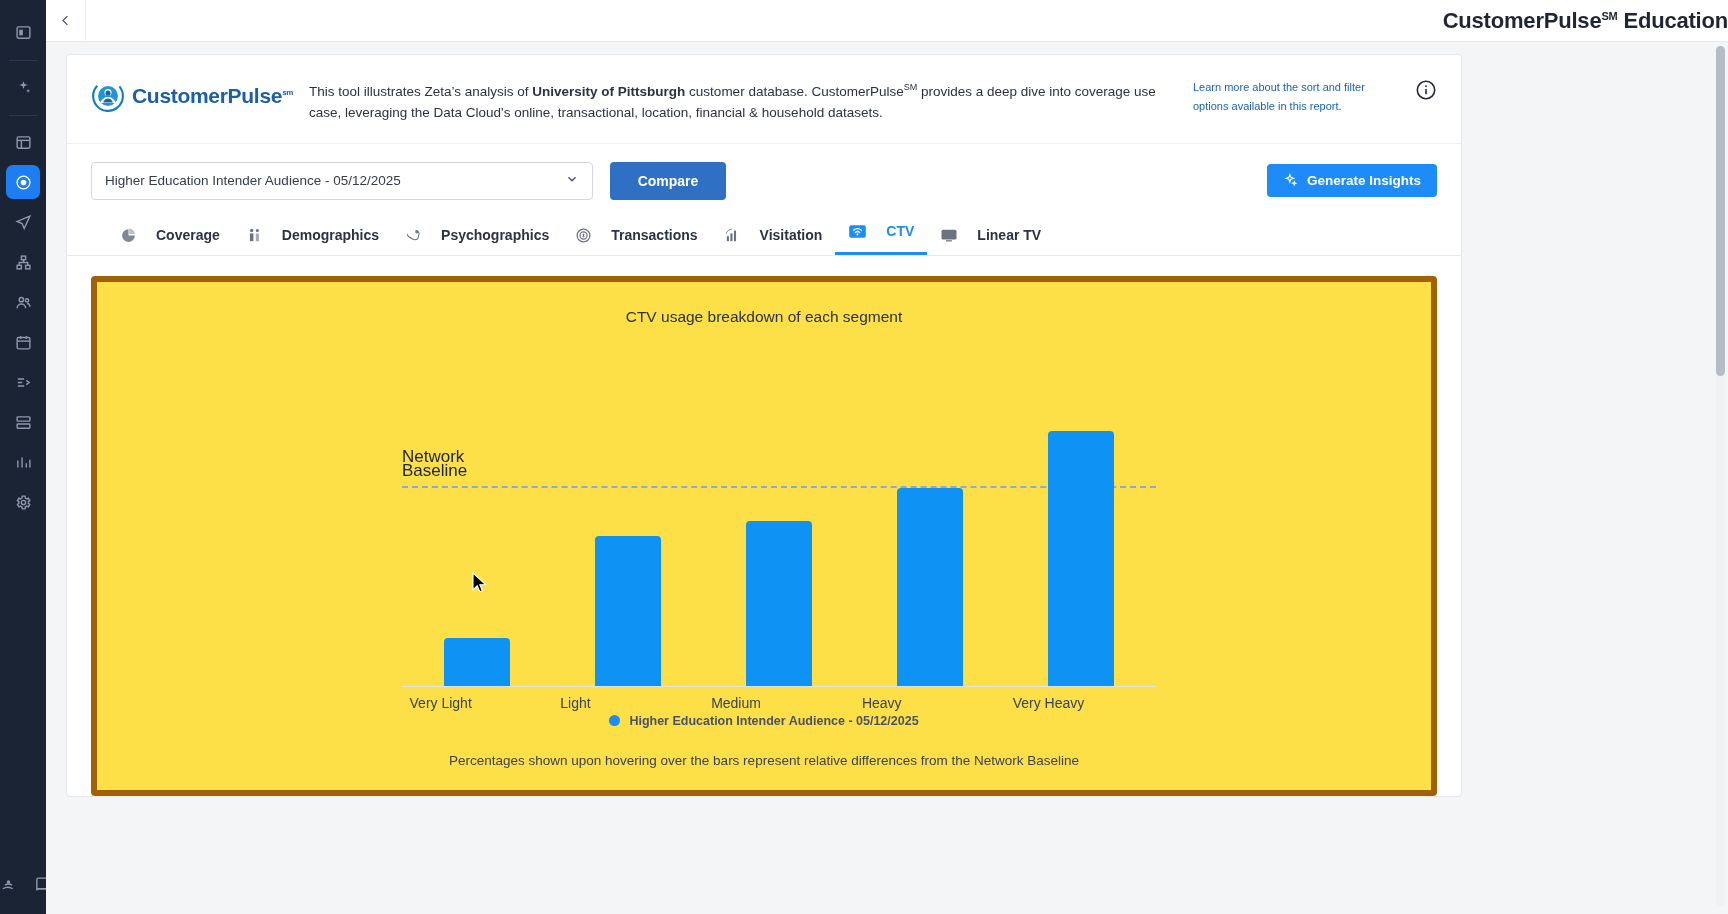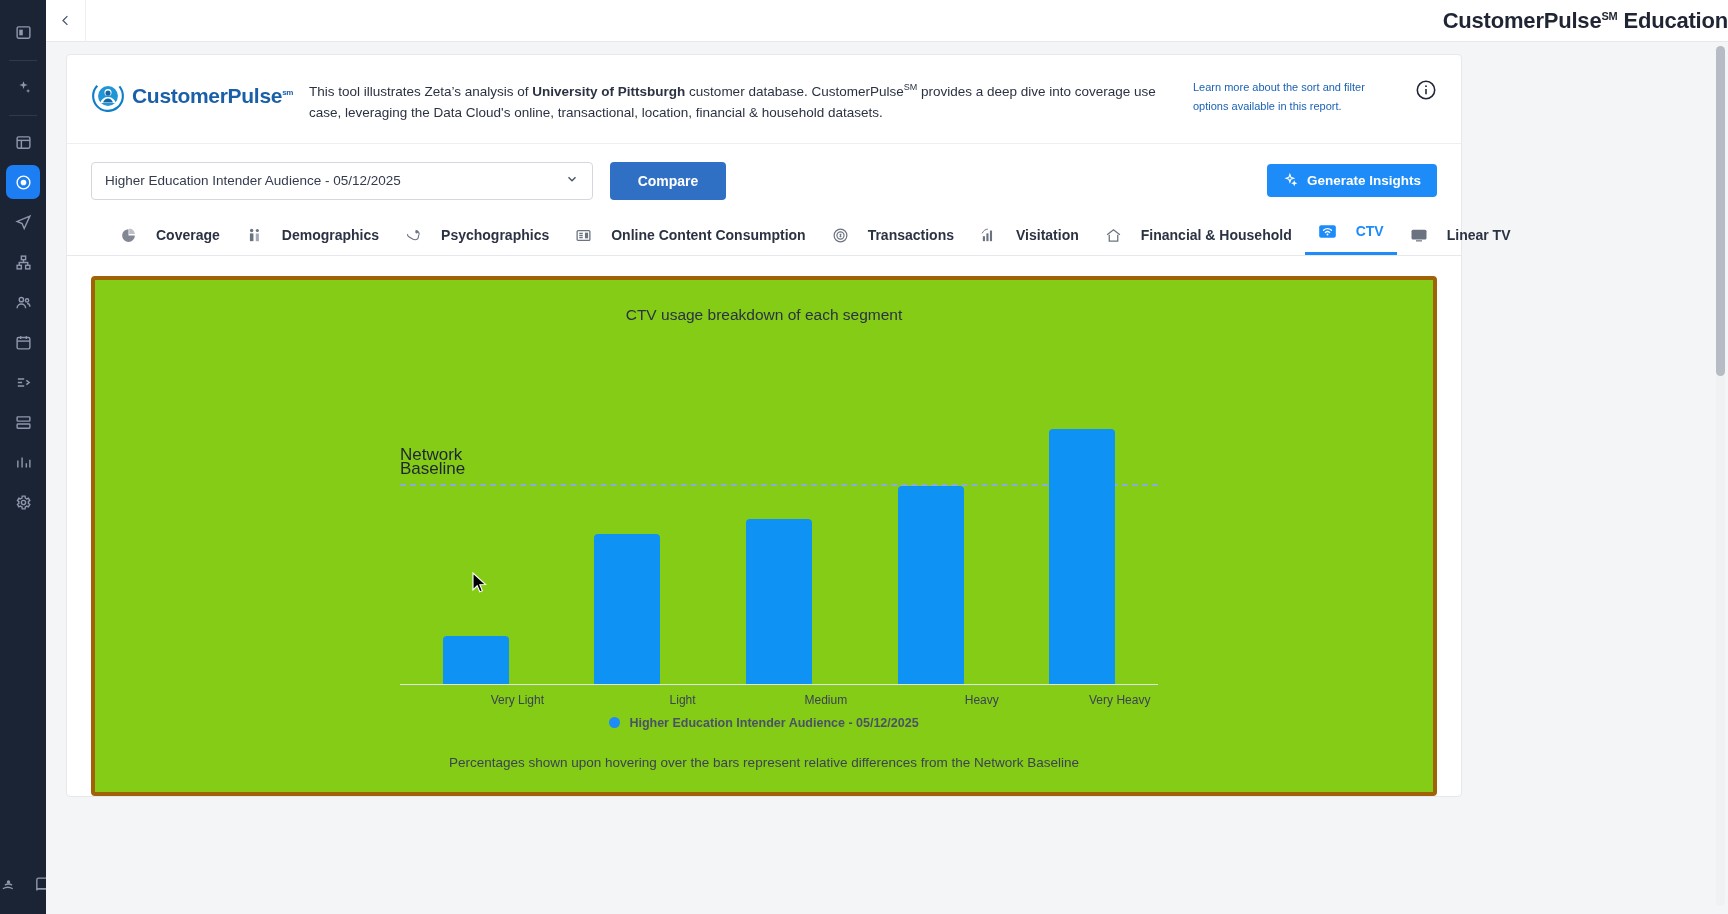--- a/index.html
+++ b/index.html
@@ -112,21 +112,21 @@
     font-size:14px; font-weight:700; color:#2b3242; white-space:nowrap;
   }
   .tab .t-ico { color:#6b7280; display:flex; align-items:center; }
   .tab.active { color:#1d8bf8; border-bottom: 3px solid #1d8bf8; }
   .tab.active .t-ico { color:#1d8bf8; }
   .tabs-line { height:1px; background:#e6e8ec; margin: 0 0 0 0; }
 
   
   .chart-wrap { padding: 20px 24px 0 24px; }
   .chart-card {
-    border:4px solid #a16207; border-radius:4px; background:#84cc16;
+    border:6px solid #a16207; border-radius:4px; background:#fde047;
     height: 520px; position:relative; padding-top: 26px;
   }
   .chart-title { text-align:center; font-size:15.5px; color:#2b3242; }
   .plot { position:absolute; left:0; right:0; top:48px; height: 395px; }
   .baseline-label {
     position:absolute; left: 305px; top: 128px; font-size:17px; color:#1f2533; line-height:14px;
   }
   .baseline {
     position:absolute; left: 305px; right: 275px; top: 164px; height:0;
     border-top: 2px dashed #8fa9d6;
@@ -137,21 +137,21 @@
   .bars {
     position:absolute; left:305px; right:275px; bottom: 39px; height: 300px;
     display:flex; align-items:flex-end; justify-content:space-around;
   }
   .bar-col { width: 18%; display:flex; flex-direction:column; align-items:center; justify-content:flex-end; height:100%; }
   .bar { width: 66px; background:#0e93f4; border-radius: 4px 4px 0 0; }
   .xlabels {
     position:absolute; left:305px; right:275px; bottom: 10px; height: 20px;
     display:flex; justify-content:space-around;
   }
-  .xlabel { width:18%; text-align:right; font-size:12px; color:#3b4354; }
+  .xlabel { width:18%; text-align:left; font-size:14px; color:#3b4354; }
 
   .legend {
     position:absolute; left:0; right:0; bottom: 62px;
     display:flex; align-items:center; justify-content:center; gap:9px;
     font-size:12.5px; font-weight:700; color:#4a5366;
   }
   .legend-dot { width:11px; height:11px; border-radius:50%; background:#1d8bf8; }
   .chart-note {
     position:absolute; left:0; right:0; bottom: 22px; text-align:center;
     font-size:13.5px; color:#3b4354;
@@ -388,30 +388,20 @@
           <div class="tab">
             <span class="t-ico">
               <svg width="17" height="17" viewBox="0 0 24 24" fill="none" stroke="currentColor" stroke-width="1.6">
                   <path d="M15 5a5 5 0 0 1 4 8c0 3-2 5-5 5-3 0-5-2-8-4-2-1.3-3-3-2-4"></path>
                   <circle cx="16.5" cy="7" r="1.2" fill="currentColor"></circle>
                 </svg>
             </span>
             <span>Psychographics</span>
           </div>
 
-          <div class="tab">
-            <span class="t-ico">
-              <svg width="17" height="17" viewBox="0 0 24 24" fill="none" stroke="currentColor" stroke-width="1.8">
-                  <rect x="3" y="5" width="18" height="14" rx="1.5"></rect>
-                  <path d="M6 9h5M6 12h5M6 15h5"></path>
-                  <rect x="14" y="8" width="4.5" height="8" fill="currentColor" stroke="none"></rect>
-                </svg>
-            </span>
-            <span>Online Content Consumption</span>
-          </div>
 
           <div class="tab">
             <span class="t-ico">
               <svg width="17" height="17" viewBox="0 0 24 24" fill="none" stroke="currentColor" stroke-width="1.7">
                   <circle cx="12" cy="12" r="9"></circle>
                   <circle cx="12" cy="12" r="5"></circle>
                   <path d="M12 9.5v5M10.7 10.6h2.6M10.7 13.4h2.6"></path>
                 </svg>
             </span>
             <span>Transactions</span>
@@ -422,29 +412,20 @@
               <svg width="17" height="17" viewBox="0 0 24 24" fill="currentColor">
                   <rect x="4" y="13" width="3" height="7"></rect>
                   <rect x="9" y="9" width="3" height="11"></rect>
                   <rect x="14" y="5" width="3" height="15"></rect>
                   <path d="M3 9c2-4 5-6 8-6" fill="none" stroke="currentColor" stroke-width="1.4"></path>
                 </svg>
             </span>
             <span>Visitation</span>
           </div>
 
-          <div class="tab">
-            <span class="t-ico">
-              <svg width="17" height="17" viewBox="0 0 24 24" fill="none" stroke="currentColor" stroke-width="1.8">
-                  <path d="M3 11l9-7 9 7"></path>
-                  <path d="M6 11v9h12v-9"></path>
-                </svg>
-            </span>
-            <span>Financial &amp; Household</span>
-          </div>
 
           <div class="tab active">
             <span class="t-ico">
               <svg width="19" height="19" viewBox="0 0 24 24">
                   <rect x="1.5" y="4" width="21" height="16" rx="2.5" fill="#1d8bf8"></rect>
                   <path d="M7 10.5a7 7 0 0 1 10 0" fill="none" stroke="#ffffff" stroke-width="1.7" stroke-linecap="round"></path>
                   <path d="M9.3 13.2a4 4 0 0 1 5.4 0" fill="none" stroke="#ffffff" stroke-width="1.7" stroke-linecap="round"></path>
                   <circle cx="12" cy="15.8" r="1.2" fill="#ffffff"></circle>
                 </svg>
             </span>

